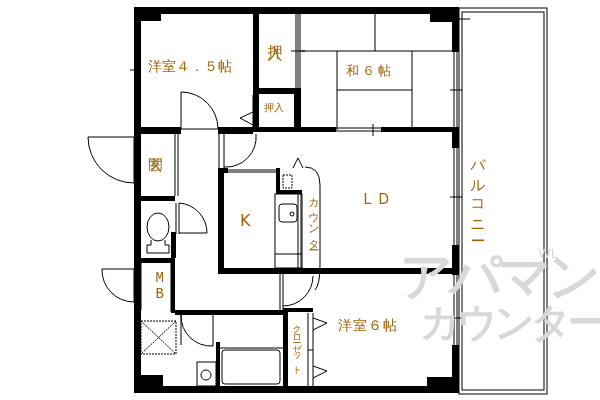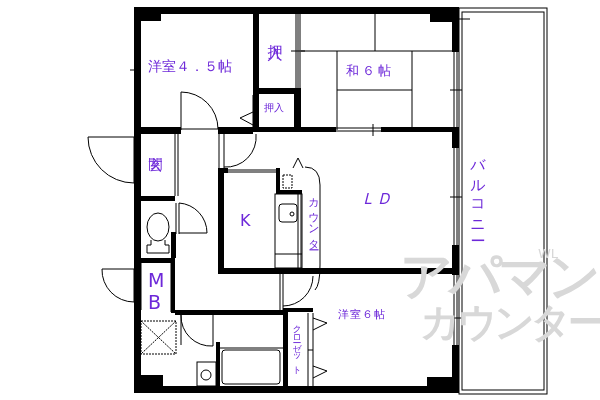--- a/index.html
+++ b/index.html
@@ -1,18 +1,18 @@
 <!DOCTYPE html>
 <html><head>
 <meta charset="utf-8">
 <style>
   html, body { margin: 0; padding: 0; background: #ffffff; }
   body { width: 600px; height: 400px; overflow: hidden; position: relative; font-family: "DejaVu Sans", sans-serif; }
   svg { position: absolute; left: 0; top: 0; }
-  .lbl { position: absolute; color: #6d28d9; font-family: "DejaVu Sans", sans-serif; line-height: 1; white-space: nowrap; }
+  .lbl { position: absolute; color: #a16207; font-family: "DejaVu Sans", sans-serif; line-height: 1; white-space: nowrap; }
   .vert { writing-mode: vertical-rl; letter-spacing: 1px; }
   .wm { position: absolute; color: #d8d8d8; font-family: "DejaVu Sans", sans-serif; font-weight: bold; line-height: 1; white-space: nowrap; }
 </style>
 </head>
 <body>
 
 <svg width="600" height="400" viewBox="0 0 600 400" xmlns="http://www.w3.org/2000/svg">
   <g fill="#000" stroke="none">
 
     <rect x="134" y="7" width="325" height="7"></rect>
@@ -162,18 +162,18 @@
 <div class="wm" style="left:400px;top:250px;font-size:52px;letter-spacing:-4px;">アパマン</div>
 <div class="wm" style="left:420px;top:302px;font-size:40px;letter-spacing:-4px;">カウンター</div>
 <div class="wm" style="left:538px;top:247px;font-size:13px;font-weight:normal;">WL</div>
 
 <div class="lbl" style="left:148px;top:59px;font-size:14px;">洋室４．５帖</div>
 <div class="lbl vert" style="left:267px;top:32px;font-size:15px;">押入</div>
 <div class="lbl" style="left:264px;top:103px;font-size:10px;">押入</div>
 <div class="lbl" style="left:346px;top:64px;font-size:13px;letter-spacing:3px;">和６帖</div>
 <div class="lbl vert" style="left:149px;top:146px;font-size:14px;">玄関</div>
 <div class="lbl" style="left:240px;top:213px;font-size:16px;">K</div>
-<div class="lbl" style="left:360px;top:191px;font-size:16px;font-style:italic;">ＬＤ</div>
+<div class="lbl" style="left:360px;top:191px;font-size:16px;">ＬＤ</div>
 <div class="lbl vert" style="left:308px;top:190px;font-size:11px;">カウンター</div>
 <div class="lbl vert" style="left:470px;top:148px;font-size:15px;letter-spacing:4px;">バルコニー</div>
-<div class="lbl" style="left:148px;top:270px;font-size:19px;width:16px;white-space:normal;word-break:break-all;line-height:1.15;text-align:left;">MB</div>
-<div class="lbl" style="left:338px;top:309px;font-size:11px;letter-spacing:1px;">洋室６帖</div>
+<div class="lbl" style="left:148px;top:270px;font-size:14px;width:16px;white-space:normal;word-break:break-all;line-height:1.15;text-align:right;font-family:Liberation Mono, monospace;">MB</div>
+<div class="lbl" style="left:338px;top:318px;font-size:14px;letter-spacing:1px;">洋室６帖</div>
 <div class="lbl vert" style="left:292px;top:318px;font-size:9px;letter-spacing:0;">クローゼット</div>
 
 </body></html>

